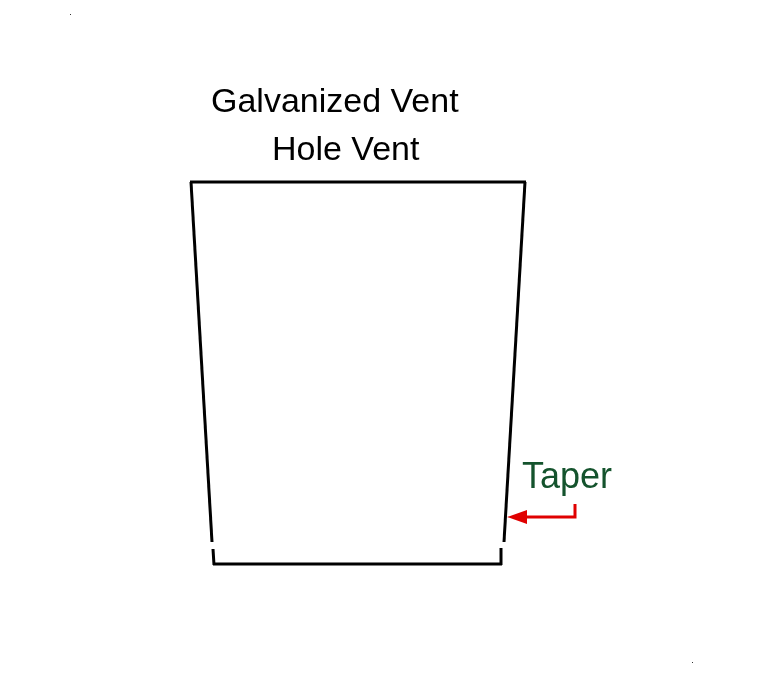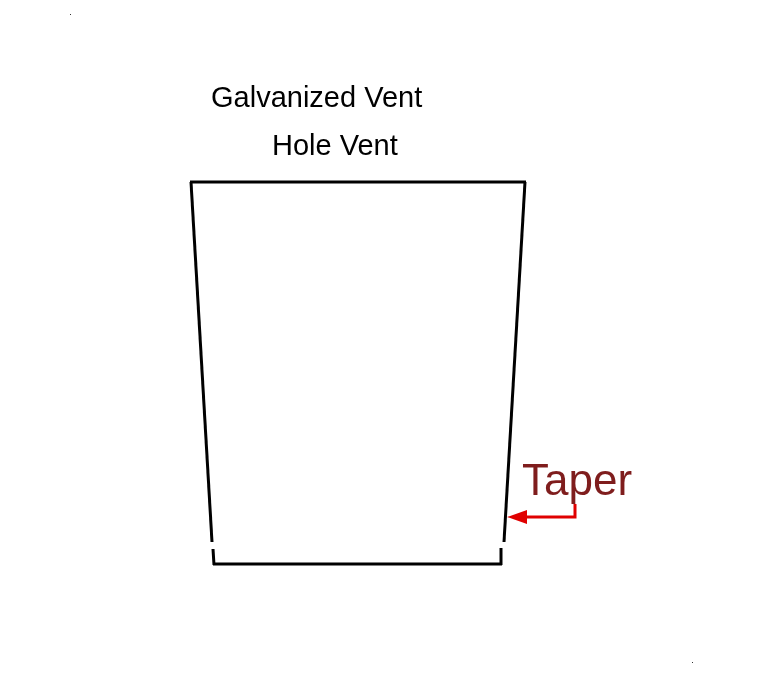--- a/index.html
+++ b/index.html
@@ -1,32 +1,32 @@
 <!DOCTYPE html>
 <html><head>
   <meta charset="utf-8">
   <style>
     html, body { margin: 0; padding: 0; background: #ffffff; }
     body { width: 763px; height: 673px; position: relative; overflow: hidden; }
     .title {
       position: absolute;
       font-family: "Liberation Sans", sans-serif;
-      font-size: 29px;
+      font-size: 34px;
       color: #000000;
       white-space: nowrap;
       line-height: 1;
     }
     .t1 { left: 211px; top: 83px; }
     .t2 { left: 272px; top: 131px; }
     .taper {
       position: absolute;
       left: 522px; top: 458px;
       font-family: "Liberation Sans", sans-serif;
-      font-size: 44px;
-      color: #7f1d1d;
+      font-size: 36px;
+      color: #14532d;
       line-height: 1;
       white-space: nowrap;
     }
     svg.drawing { position: absolute; left: 0; top: 0; }
   </style>
 </head>
 <body>
 
 <div class="title t1">Galvanized Vent</div>
 <div class="title t2">Hole Vent</div>

